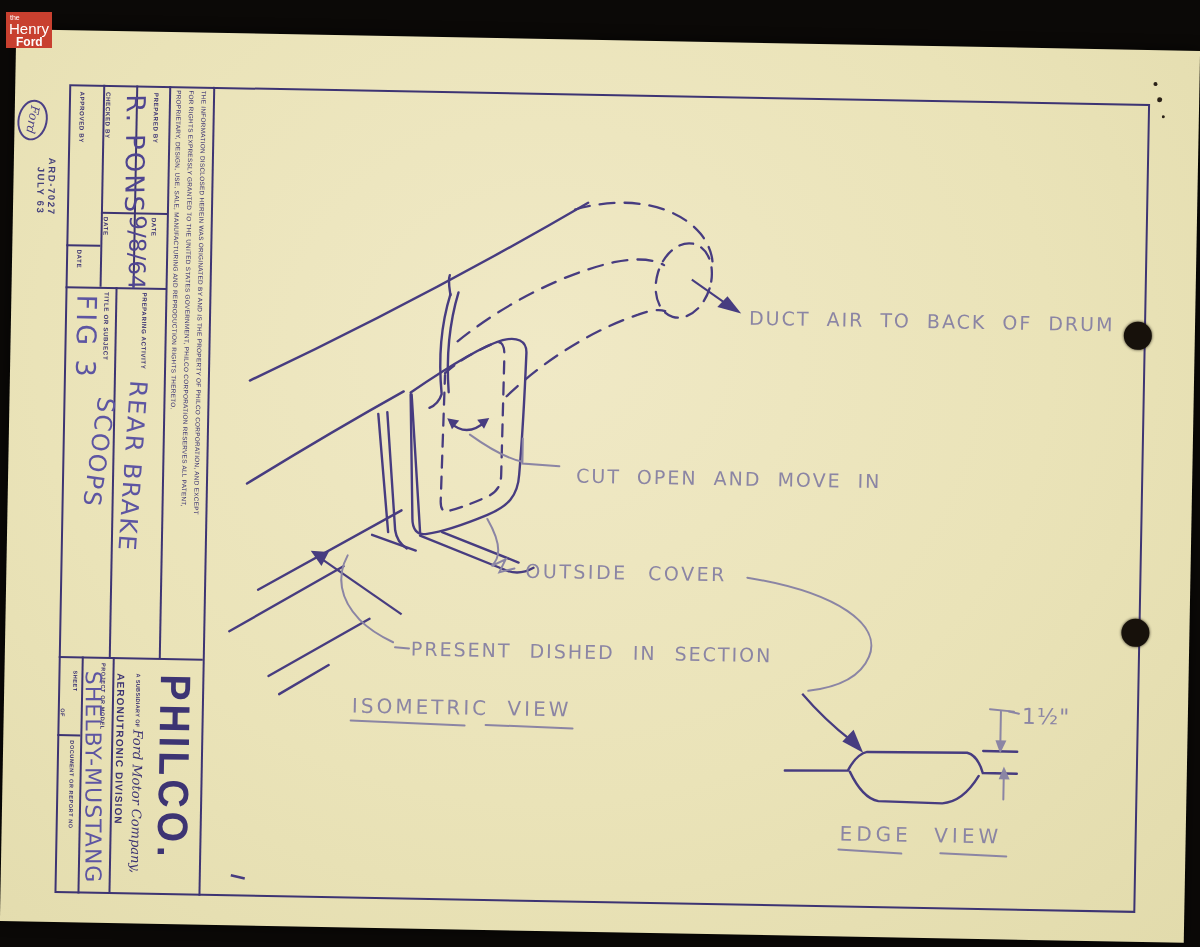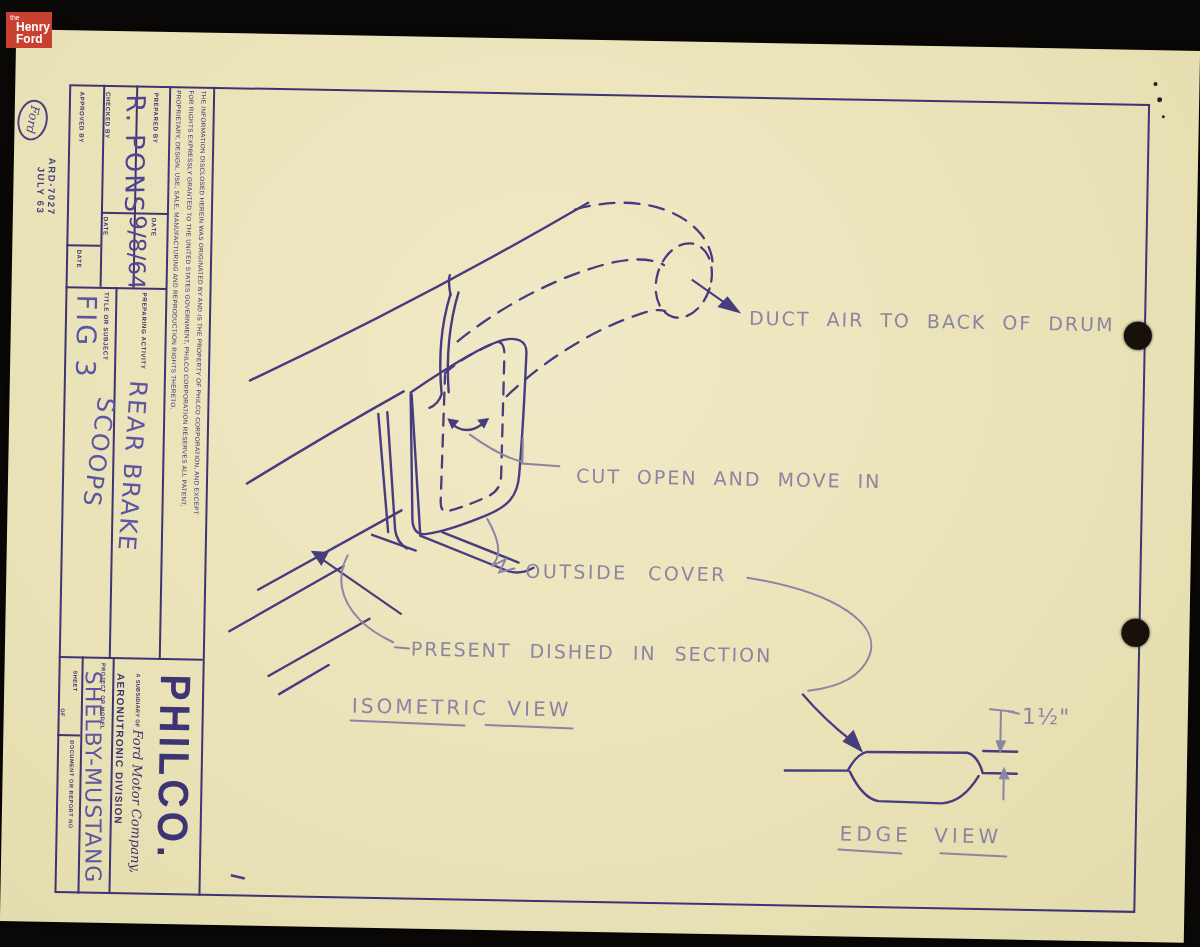--- a/index.html
+++ b/index.html
@@ -29,21 +29,21 @@
   .script{font-family:"DejaVu Serif",serif;font-style:italic;font-size:13px;color:#3d3473;}
   .tinycap{font-size:5.5px;letter-spacing:.4px;color:#3d3473;font-weight:bold;}
   .division{font-size:10px;letter-spacing:1.1px;color:#3d3473;font-weight:bold;}
   .subsid-col{height:215px;line-height:18px;}
   
   .hf{
     position:absolute;left:6px;top:12px;width:46px;height:36px;background:#c8402f;
     color:#fff;padding:2px 3px;box-sizing:border-box;line-height:1.02;
   }
   .hf .t{font-size:7px;display:block;margin-left:1px;}
-  .hf .h{font-size:12px;font-weight:bold;display:block;margin-left:7px;}
+  .hf .h{font-size:15px;font-weight:normal;display:block;}
   .hf .f{font-size:12px;font-weight:bold;display:block;margin-left:7px;}
   
   .ford-oval{
     position:absolute;left:3px;top:70px;width:26px;height:37px;border:2px solid #4b4086;
     border-radius:50%;transform:rotate(10deg);display:flex;align-items:center;justify-content:center;
   }
   .ford-oval span{writing-mode:vertical-rl;font-family:"DejaVu Serif",serif;font-style:italic;font-size:12px;color:#4b4086;}
   .ard{left:22px;top:128px;font-size:9.5px;letter-spacing:1.6px;color:#44407c;line-height:11px;font-weight:bold;}
   
   .hole{position:absolute;width:28px;height:28px;border-radius:50%;background:#17110b;box-shadow:0 0 3px rgba(20,14,8,.9);}

